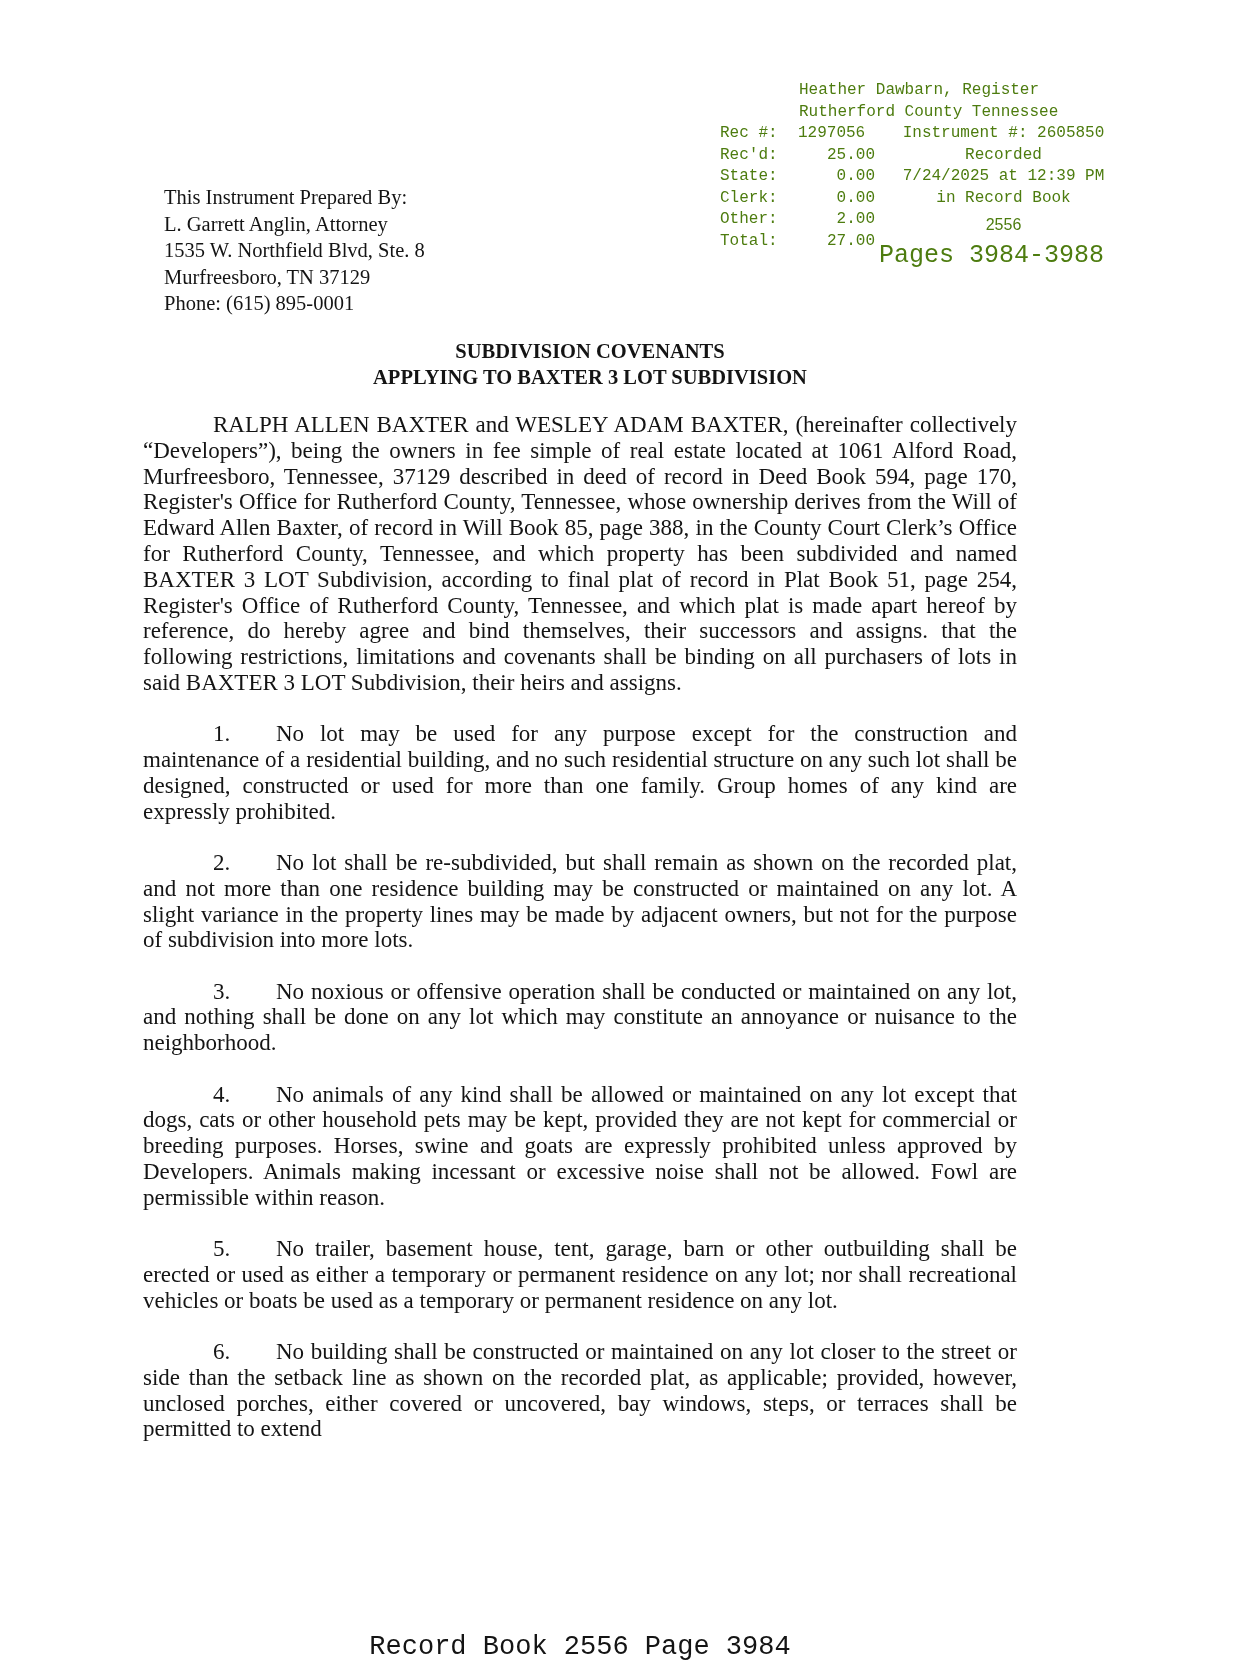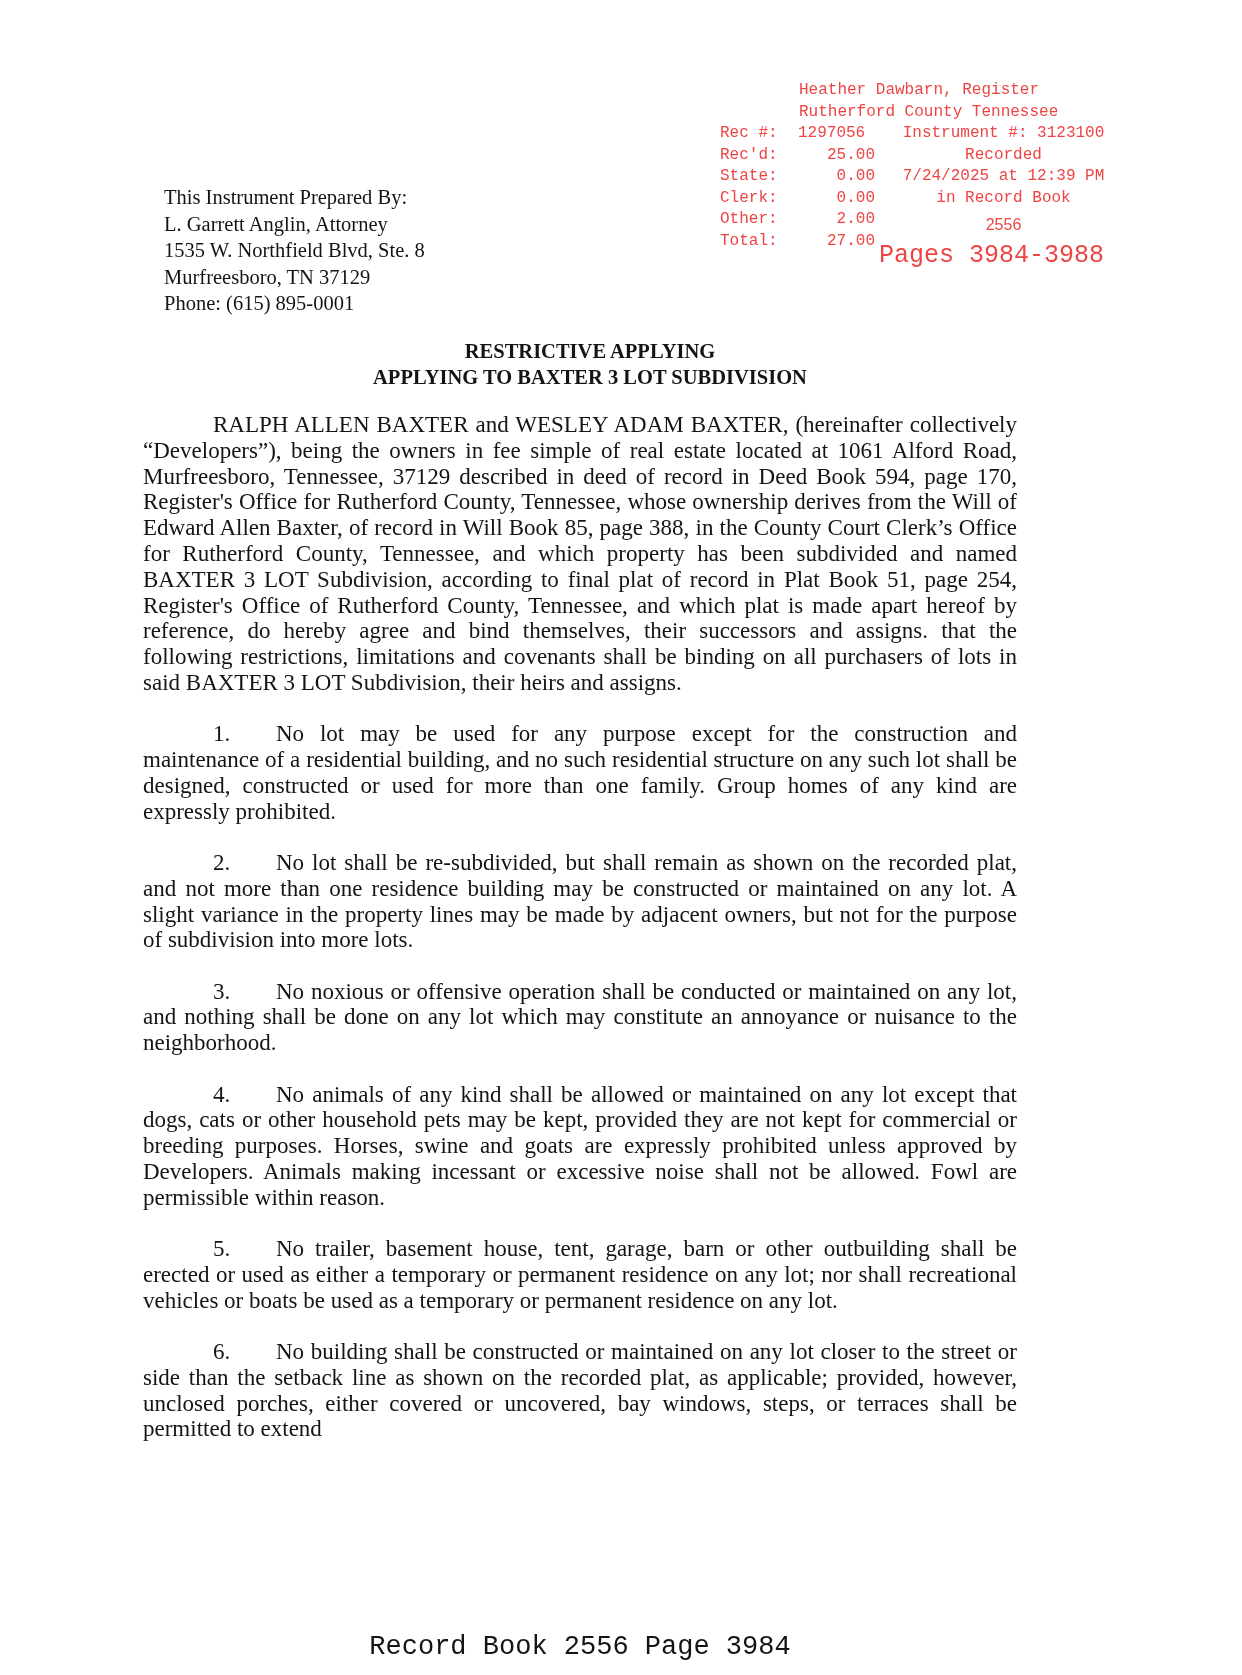--- a/index.html
+++ b/index.html
@@ -4,21 +4,21 @@
   <style>
     html, body { margin: 0; padding: 0; background: #ffffff; }
     body {
       width: 1242px; height: 1675px; position: relative; overflow: hidden;
       color: #141414;
       font-family: "Liberation Serif", "DejaVu Serif", serif;
     }
     .stamp {
       position: absolute; left: 720px; top: 80px; width: 400px;
       font-family: "Liberation Mono", "DejaVu Sans Mono", monospace;
-      font-size: 16px; line-height: 21.5px; color: #ef4444;
+      font-size: 16px; line-height: 21.5px; color: #4d7c0f;
     }
     .stamp .hdr { padding-left: 79px; white-space: pre; }
     .stamp .grid { display: flex; }
     .stamp .fees { width: 155px; }
     .stamp .fee-row { display: flex; white-space: pre; }
     .stamp .fee-label { width: 78px; }
     .stamp .fee-val { width: 77px; text-align: right; }
     .stamp .rec { flex: 1; text-align: center; padding-left: 12px; }
     .stamp .book-num {
       font-family: "Liberation Sans", "DejaVu Sans", sans-serif;
@@ -78,41 +78,41 @@
         <span class="fee-val">2.00</span>
       </div>
       <div class="fee-row">
         <span class="fee-label">Total:</span>
         <span class="fee-val">27.00</span>
       </div>
     </div>
     <div class="rec">
       <div>
         <span>Instrument #:</span>
-        <span>3123100</span>
+        <span>2605850</span>
       </div>
       <div>Recorded</div>
       <div>7/24/2025 at 12:39 PM</div>
       <div>in Record Book</div>
       <div class="book-num">2556</div>
       <div class="pages">Pages 3984-3988</div>
     </div>
   </div>
 </div>
 
 <div class="prepared">
   <div>This Instrument Prepared By:</div>
   <div>L. Garrett Anglin, Attorney</div>
   <div>1535 W. Northfield Blvd, Ste. 8</div>
   <div>Murfreesboro, TN 37129</div>
   <div>Phone: (615) 895-0001</div>
 </div>
 
 <div class="title">
-  <div>RESTRICTIVE APPLYING</div>
+  <div>SUBDIVISION COVENANTS</div>
   <div>APPLYING TO BAXTER 3 LOT SUBDIVISION</div>
 </div>
 
 <div class="body">
   <p>RALPH ALLEN BAXTER and WESLEY ADAM BAXTER, (hereinafter collectively “Developers”), being the owners in fee simple of real estate located at 1061 Alford Road, Murfreesboro, Tennessee, 37129 described in deed of record in Deed Book 594, page 170, Register's Office for Rutherford County, Tennessee, whose ownership derives from the Will of Edward Allen Baxter, of record in Will Book 85, page 388, in the County Court Clerk’s Office for Rutherford County, Tennessee, and which property has been subdivided and named BAXTER 3 LOT Subdivision, according to final plat of record in Plat Book 51, page 254, Register's Office of Rutherford County, Tennessee, and which plat is made apart hereof by reference, do hereby agree and bind themselves, their successors and assigns. that the following restrictions, limitations and covenants shall be binding on all purchasers of lots in said BAXTER 3 LOT Subdivision, their heirs and assigns.</p>
 
   <p class="item"><span class="num">1.</span><span>No lot may be used for any purpose except for the construction and maintenance of a residential building, and no such residential structure on any such lot shall be designed, constructed or used for more than one family. Group homes of any kind are expressly prohibited.</span></p>
   <p class="item"><span class="num">2.</span><span>No lot shall be re-subdivided, but shall remain as shown on the recorded plat, and not more than one residence building may be constructed or maintained on any lot. A slight variance in the property lines may be made by adjacent owners, but not for the purpose of subdivision into more lots.</span></p>
   <p class="item"><span class="num">3.</span><span>No noxious or offensive operation shall be conducted or maintained on any lot, and nothing shall be done on any lot which may constitute an annoyance or nuisance to the neighborhood.</span></p>
   <p class="item"><span class="num">4.</span><span>No animals of any kind shall be allowed or maintained on any lot except that dogs, cats or other household pets may be kept, provided they are not kept for commercial or breeding purposes. Horses, swine and goats are expressly prohibited unless approved by Developers. Animals making incessant or excessive noise shall not be allowed. Fowl are permissible within reason.</span></p>

